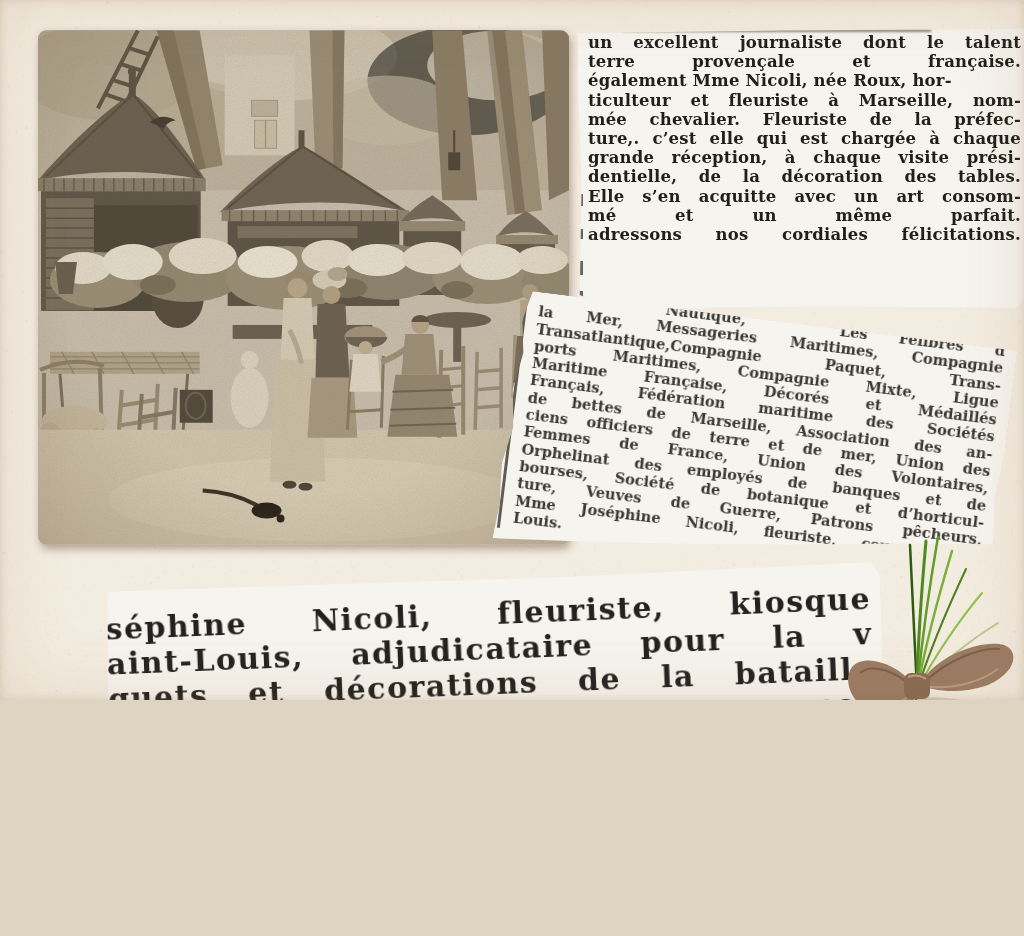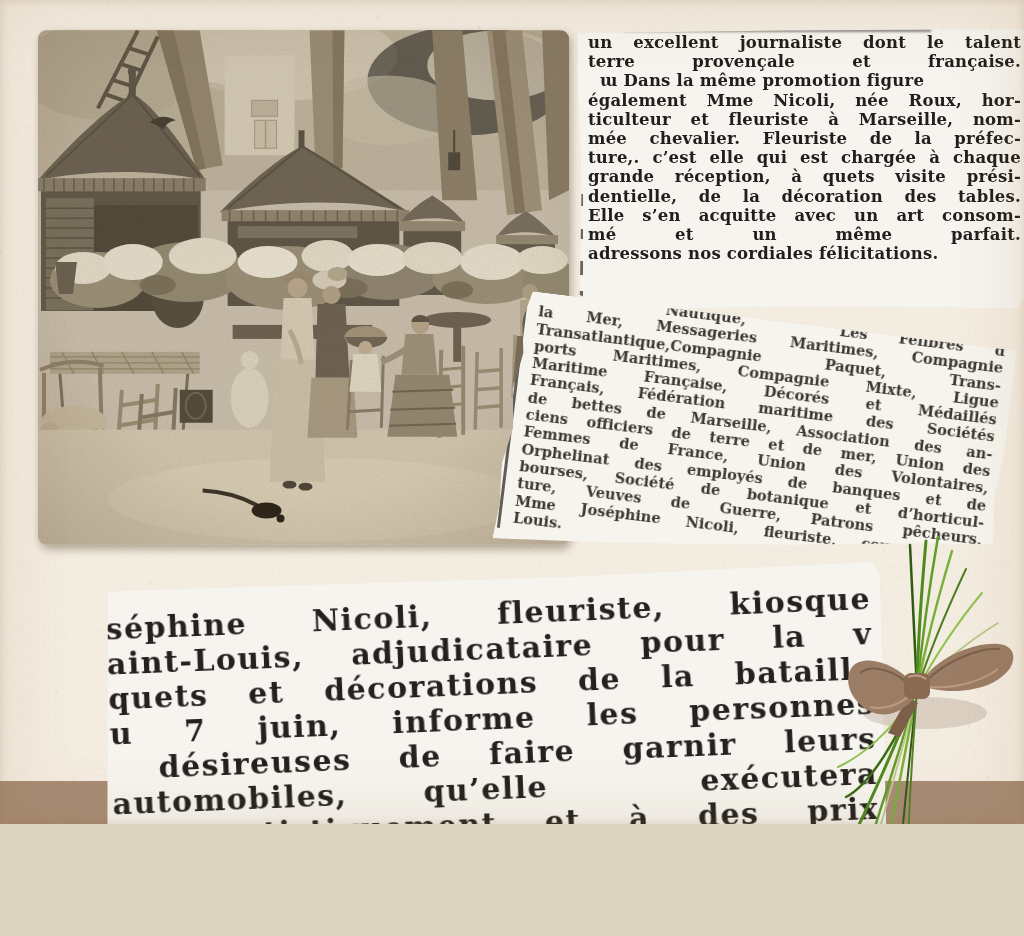--- a/index.html
+++ b/index.html
@@ -1,19 +1,19 @@
 <!DOCTYPE html>
 <html style="--bg: #f2ebdd; --band: #a78b74; --paper: #f6f4ee; --ink: #211f1c; --bow: #9b7c64; --grass: #4e7f23;"><head>
 <meta charset="utf-8">
 <style>
   html,body { margin:0; padding:0; }
   body { background:#ddd4c2; font-family:"DejaVu Serif","Liberation Serif",serif; }
 
   .page {
-    position:relative; width:1024px; height:824px;
+    position:relative; width:1024px; height:700px;
     background:var(--bg,#f2ebdd); overflow:hidden;
   }
   .page::after {
     content:""; position:absolute; inset:0; z-index:60; pointer-events:none;
     box-shadow: inset 0 0 70px rgba(150,110,70,.16), inset 0 0 8px rgba(150,110,70,.22);
   }
 
   .bg-texture { position:absolute; inset:0; z-index:1; }
 
   .band {
@@ -389,26 +389,25 @@
 
   <div class="clip clip-tr">
     <div class="smear"></div>
     <div class="edge-mark" style="top:165px;height:12px;"></div>
     <div class="edge-mark" style="top:200px;height:10px;"></div>
     <div class="edge-mark" style="top:232px;height:14px;"></div>
     <div class="edge-mark" style="top:262px;height:10px;"></div>
     <div class="clip-text">
         <div class="line">un excellent journaliste dont le talent</div>
         <div class="line">terre provençale et française.</div>
-        <div class="line">&nbsp;&nbsp;ɯ Dans la même promotion figure</div>
         <div class="line">également Mme Nicoli, née Roux, hor-</div>
         <div class="line">ticulteur et fleuriste à Marseille, nom-</div>
         <div class="line">mée chevalier. Fleuriste de la préfec-</div>
         <div class="line">ture,. c’est elle qui est chargée à chaque</div>
-        <div class="line">grande réception, à quets visite prési-</div>
+        <div class="line">grande réception, à chaque visite prési-</div>
         <div class="line">dentielle, de la décoration des tables.</div>
         <div class="line">Elle s’en acquitte avec un art consom-</div>
         <div class="line">mé et un même parfait.</div>
         <div class="line">adressons nos cordiales félicitations.</div>
       </div>
   </div>
 
   <div class="clip clip-mid">
     <div class="rule"></div>
     <div class="clip-text">

